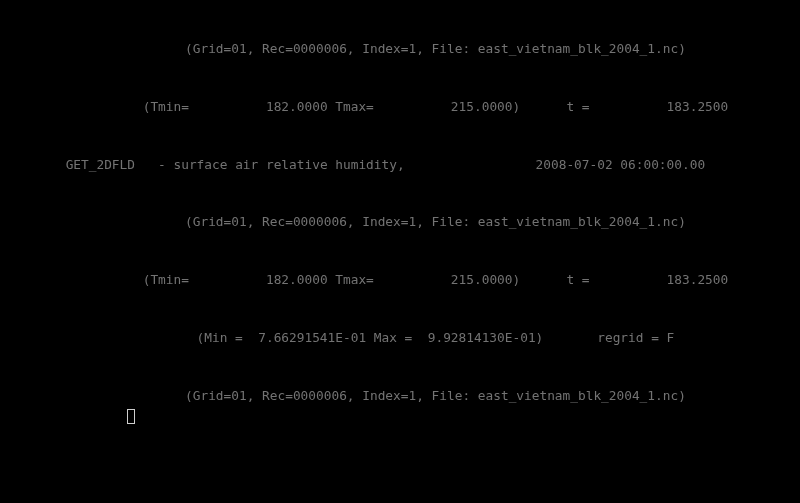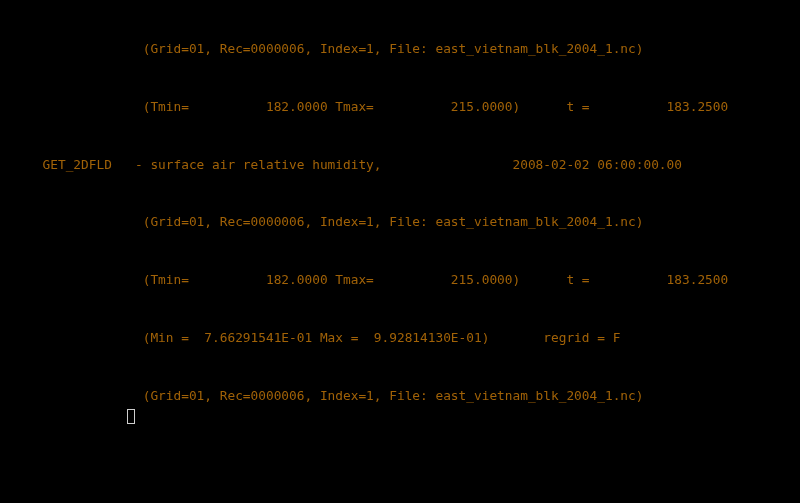--- a/index.html
+++ b/index.html
@@ -11,27 +11,28 @@
   body {
     width: 800px;
     height: 503px;
     overflow: hidden;
   }
   #terminal {
     position: relative;
     width: 708px;
     height: 503px;
     background: #000000;
-    color: #a16207;
+    color: #737373;
     font-family: "DejaVu Sans Mono", "Liberation Mono", monospace;
     font-size: 12.8px;
     line-height: 19.32px;
     letter-spacing: 0px;
     padding: 0;
     box-sizing: border-box;
+    text-align: center;
     -webkit-font-smoothing: none;
   }
   #screen {
     position: absolute;
     left: 4px;
     top: 0px;
     white-space: pre;
     font-family: "DejaVu Sans Mono", "Liberation Mono", monospace;
     font-size: 12.8px;
     line-height: 19.32px;
@@ -49,21 +50,21 @@
     pointer-events: none;
   }
 </style>
 </head>
 <body>
 
 <div id="terminal">
   <div id="screen">
     <div class="row">                  (Grid=01, Rec=0000006, Index=1, File: east_vietnam_blk_2004_1.nc)</div>
     <div class="row">                  (Tmin=          182.0000 Tmax=          215.0000)      t =          183.2500</div>
-    <div class="row">     GET_2DFLD   - surface air relative humidity,                 2008-02-02 06:00:00.00</div>
+    <div class="row">     GET_2DFLD   - surface air relative humidity,                 2008-07-02 06:00:00.00</div>
     <div class="row">                  (Grid=01, Rec=0000006, Index=1, File: east_vietnam_blk_2004_1.nc)</div>
     <div class="row">                  (Tmin=          182.0000 Tmax=          215.0000)      t =          183.2500</div>
     <div class="row">                  (Min =  7.66291541E-01 Max =  9.92814130E-01)       regrid = F</div>
     <div class="row">                  (Grid=01, Rec=0000006, Index=1, File: east_vietnam_blk_2004_1.nc)</div>
     
     
     
     
     
     

